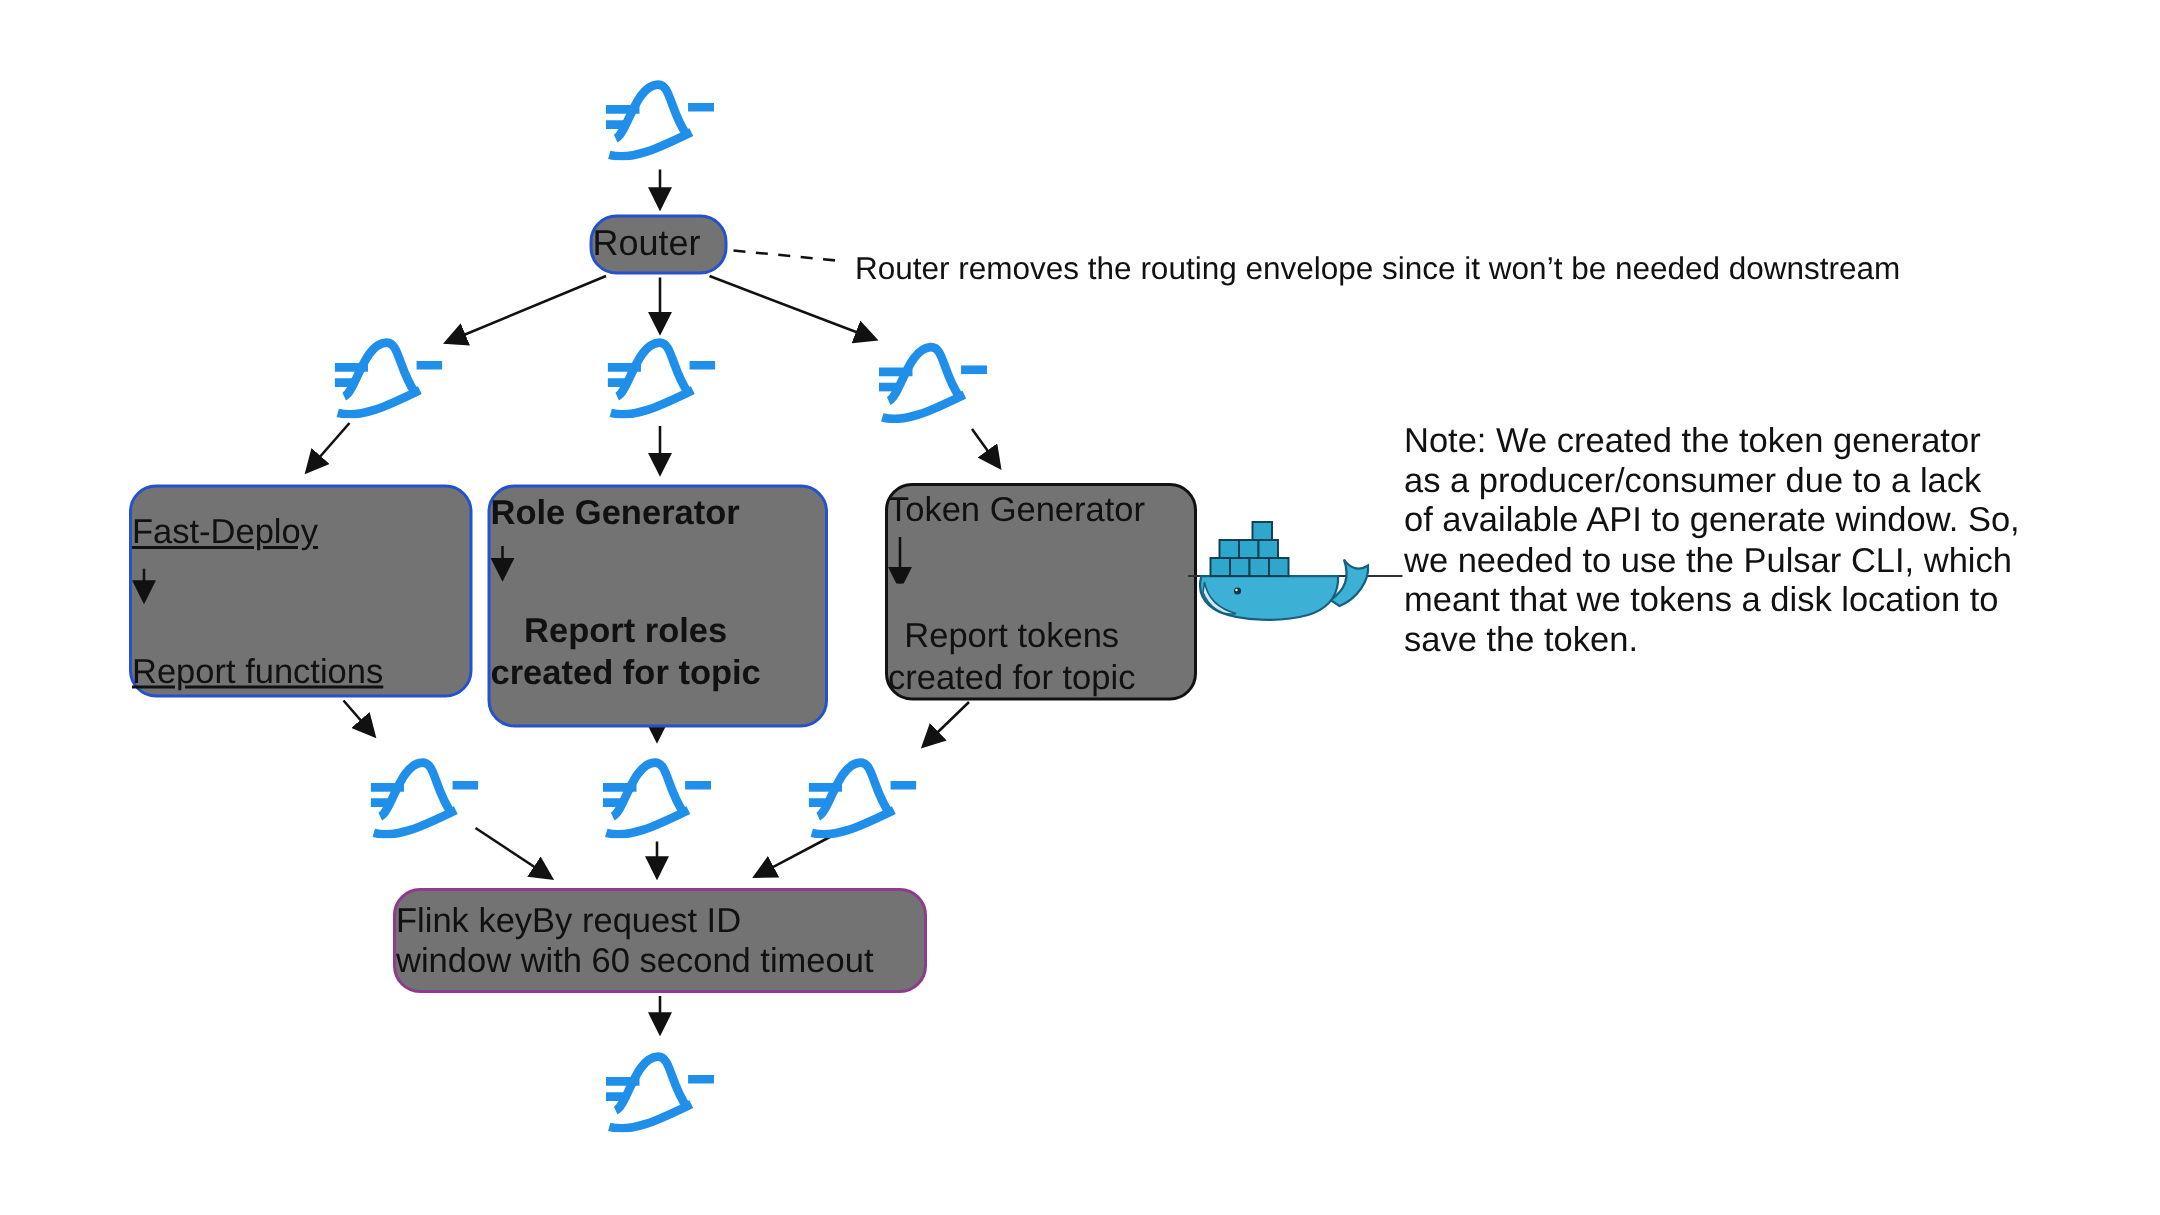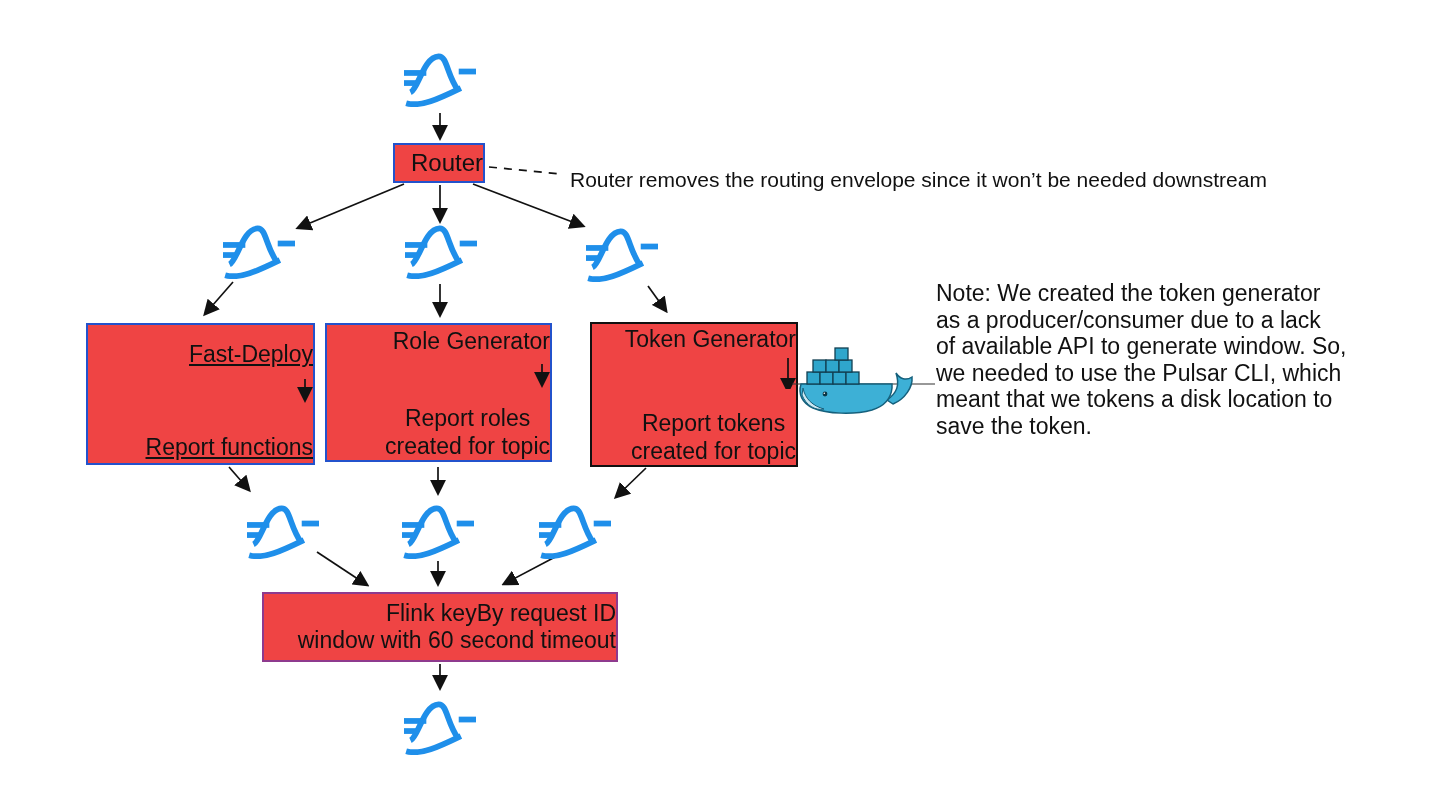--- a/index.html
+++ b/index.html
@@ -2,24 +2,24 @@
 <html><head>
 <meta charset="utf-8">
 <style>
   html,body{margin:0;padding:0;background:#ffffff;}
   .canvas{
     position:relative;width:1440px;height:810px;background:#ffffff;overflow:hidden;
     font-family:"Liberation Sans", sans-serif;color:#111;
   }
   .layer{position:absolute;left:0;top:0;width:1440px;height:810px;pointer-events:none;}
   .pulsar{position:absolute;width:72px;height:58px;}
-  .dbox{position:absolute;box-sizing:border-box;background:#ef4444;display:flex;flex-direction:column;align-items:flex-end;text-align:center;}
+  .dbox{position:absolute;box-sizing:border-box;background:#737373;display:flex;flex-direction:column;align-items:flex-start;text-align:center;border-radius:18px;}
   .router{left:393px;top:143px;width:92px;height:40px;border:2px solid #2352cc;justify-content:center;font-size:24px;}
   .fastdeploy{left:86px;top:323px;width:229px;height:142px;border:2px solid #2352cc;text-decoration:underline;}
-  .rolegen{left:325px;top:323px;width:227px;height:139px;border:2px solid #2352cc;}
+  .rolegen{left:325px;top:323px;width:227px;height:162px;border:2px solid #2352cc;font-weight:bold;}
   .tokengen{left:590px;top:322px;width:208px;height:145px;border:2px solid #111;}
   .flink{left:262px;top:592px;width:356px;height:70px;border:2px solid #8e3a8e;justify-content:center;}
   .boxtitle{font-size:23px;line-height:26px;}
   .fastdeploy .boxtitle{margin-top:16px;}
   .rolegen .boxtitle{margin-top:3px;}
   .tokengen .boxtitle{margin-top:2px;}
   .boxbody{font-size:23px;line-height:28px;}
   .fastdeploy .boxbody{margin-top:24px;}
   .rolegen .boxbody{margin-top:12px;}
   .tokengen .boxbody{margin-top:20px;}

